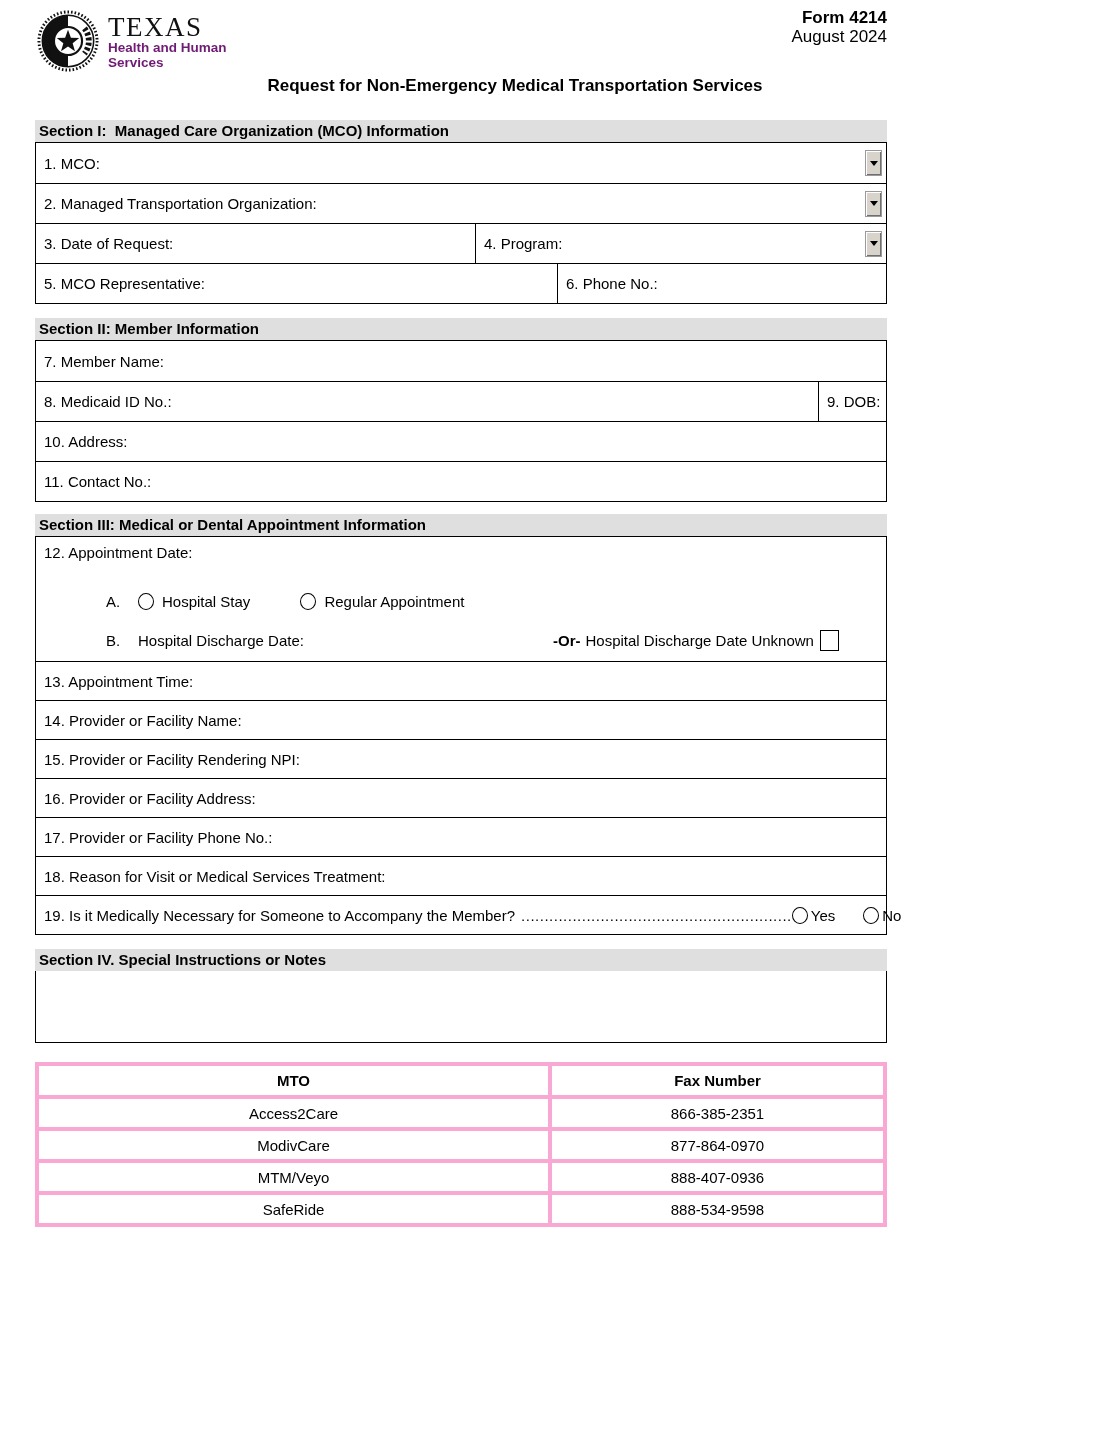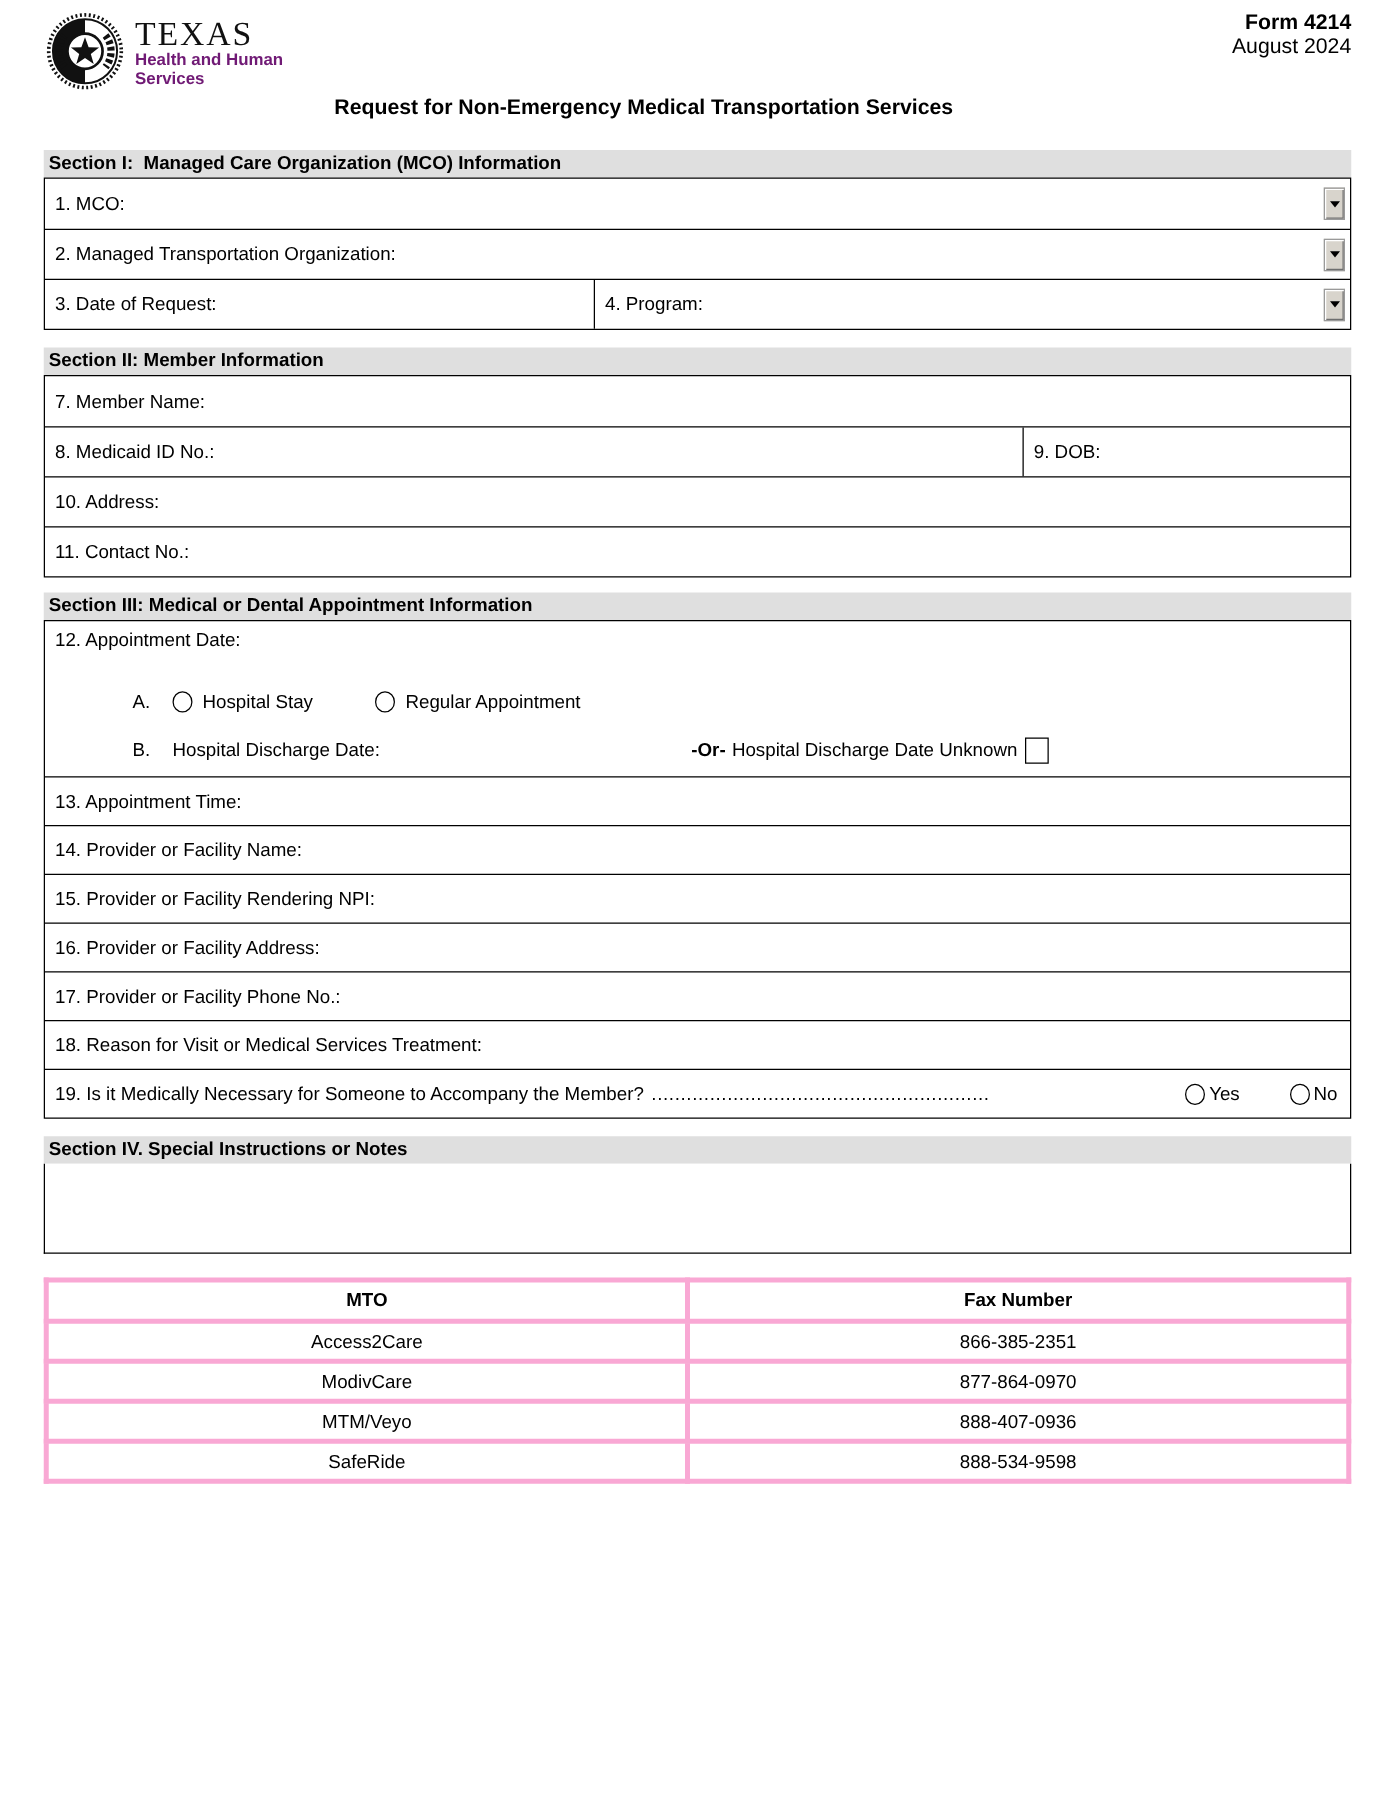--- a/index.html
+++ b/index.html
@@ -1,18 +1,18 @@
 <!DOCTYPE html>
 <html><head>
 <meta charset="utf-8">
 <style>
   * { margin:0; padding:0; box-sizing:border-box; }
   body { background:#ffffff; font-family:"Liberation Sans", sans-serif; color:#000; }
   .page { position:relative; width:1113px; height:1440px; background:#fff; overflow:hidden; }
-  .content { position:absolute; left:35px; top:0; width:1046px; }
+  .content { position:absolute; left:35px; top:0; width:852px; }
 
   
   .header { position:relative; height:120px; }
   .logo-row { position:absolute; left:2px; top:10px; display:flex; gap:9px; align-items:flex-start; }
   .seal { width:62px; height:62px; }
   .agency { padding-top:4px; }
   .agency-name { font-family:"Liberation Serif", serif; font-size:27px; letter-spacing:1.5px; line-height:26px; color:#111; }
   .agency-sub { font-size:13.5px; font-weight:bold; line-height:15px; color:#701a75; }
   .doc-title { position:absolute; left:150px; top:76px; width:660px; text-align:center; font-weight:bold; font-size:17px; }
   .form-info { position:absolute; right:0; top:8px; text-align:right; font-size:17px; line-height:19px; }
@@ -53,21 +53,21 @@
   .lineB { position:absolute; left:70px; top:92px; display:flex; align-items:center; height:22px; width:960px; }
   .lineB .opt-letter { width:32px; }
   .or-group { position:absolute; left:447px; display:flex; align-items:center; }
   .or-bold { font-weight:bold; }
   .or-group .unk { margin-left:5px; }
   .or-group .chk { margin-left:6px; }
 
   
   .row19-label { white-space:nowrap; }
   .dots { margin-left:6px; overflow:hidden; white-space:nowrap; letter-spacing:0.5px; }
-  .yn { display:flex; align-items:center; margin-left:auto; margin-right:10px; gap:40px; }
+  .yn { display:flex; align-items:center; margin-left:auto; margin-right:10px; gap:28px; }
   .yn .pair { display:flex; align-items:center; gap:3px; }
 
   
   .notes-box { border:1.5px solid #000; border-top:none; height:72px; background:#fff; }
 
   
   .fax-table { width:100%; border-collapse:collapse; font-size:15px; }
   .fax-table th, .fax-table td { border:4px solid #f9a8d4; text-align:center; }
   .fax-table th { font-weight:bold; height:33px; }
   .fax-table td { height:32px; font-weight:normal; }
@@ -126,20 +126,28 @@
         <div class="cell cell-split w440">
             <span>3. Date of Request:</span>
           </div>
         <div class="cell grow">
             <span>4. Program:</span>
           </div>
         <div class="dd-btn">
             <span class="dd-tri"></span>
           </div>
       </div>
+      <div class="frow">
+        <div class="cell cell-split w522">
+            <span>5. MCO Representative:</span>
+          </div>
+        <div class="cell grow">
+            <span>6. Phone No.:</span>
+          </div>
+      </div>
     </div>
 
     <div class="sec-bar mt14">Section II: Member Information</div>
     <div class="sec-table">
       <div class="frow">
         <div class="cell grow">
             <span>7. Member Name:</span>
           </div>
       </div>
       <div class="frow">

